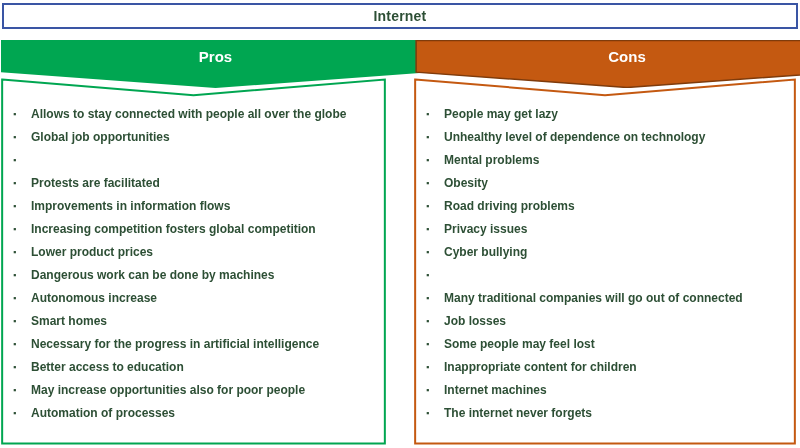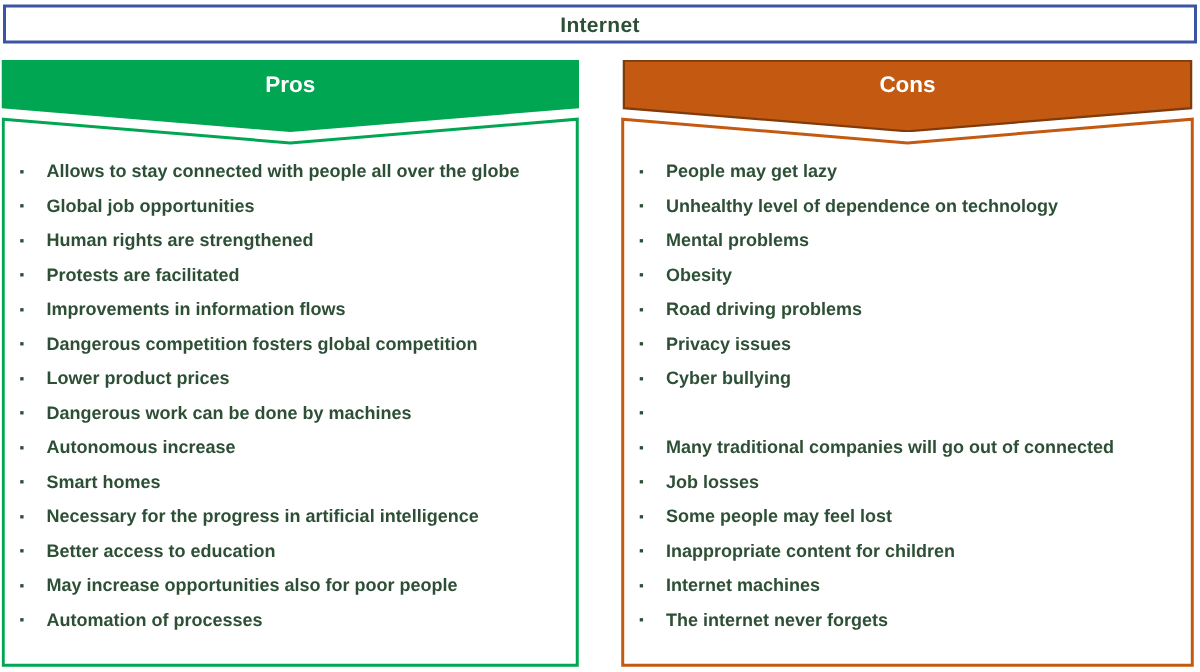--- a/index.html
+++ b/index.html
@@ -11,21 +11,21 @@
   .banner{position:absolute;left:2px;top:3px;width:792px;height:22px;
           border:2px solid var(--blue-border,#3A55A4);background:#fff;
           display:flex;align-items:center;justify-content:center;}
   .banner span{font-size:14px;font-weight:700;color:var(--text-green,#2D4F35);letter-spacing:.2px;}
 
   
   .panel{position:absolute;top:40px;height:406px;}
   .panel.pros{left:1px;width:385px;}
   .panel.cons{left:414px;width:382px;}
 
-  .hdr{position:absolute;left:0;top:0;width:100%;height:48px;z-index:2;}
+  .hdr{position:absolute;left:0;top:0;width:100%;height:48px;z-index:2;padding-left:44px;}
   .hdr svg{position:absolute;left:0;top:0;width:100%;height:100%;display:block;}
   .hdr .hdr-label{position:absolute;left:0;top:0;width:100%;height:33px;
                   display:flex;align-items:center;justify-content:center;
                   color:#fff;font-size:15px;font-weight:700;}
   .hdr-fill-green{fill:var(--green,#00A651);}
   .hdr-fill-orange{fill:var(--orange,#C45911);stroke:var(--orange-dark,#7F3B0B);stroke-width:1.5;vector-effect:non-scaling-stroke;}
 
   .box{position:absolute;left:0;top:38px;width:100%;height:367px;z-index:1;}
   .box svg{position:absolute;left:0;top:0;width:100%;height:100%;display:block;}
   .box-green{fill:#ffffff;stroke:var(--green,#00A651);stroke-width:2;vector-effect:non-scaling-stroke;}
@@ -56,33 +56,32 @@
           <li>
             <span class="bullet">▪</span>
             <span class="txt">Allows to stay connected with people all over the globe</span>
           </li>
           <li>
             <span class="bullet">▪</span>
             <span class="txt">Global job opportunities</span>
           </li>
           <li>
             <span class="bullet">▪</span>
-            <span class="txt">Human rights are strengthened</span>
           </li>
           <li>
             <span class="bullet">▪</span>
             <span class="txt">Protests are facilitated</span>
           </li>
           <li>
             <span class="bullet">▪</span>
             <span class="txt">Improvements in information flows</span>
           </li>
           <li>
             <span class="bullet">▪</span>
-            <span class="txt">Dangerous competition fosters global competition</span>
+            <span class="txt">Increasing competition fosters global competition</span>
           </li>
           <li>
             <span class="bullet">▪</span>
             <span class="txt">Lower product prices</span>
           </li>
           <li>
             <span class="bullet">▪</span>
             <span class="txt">Dangerous work can be done by machines</span>
           </li>
           <li>

